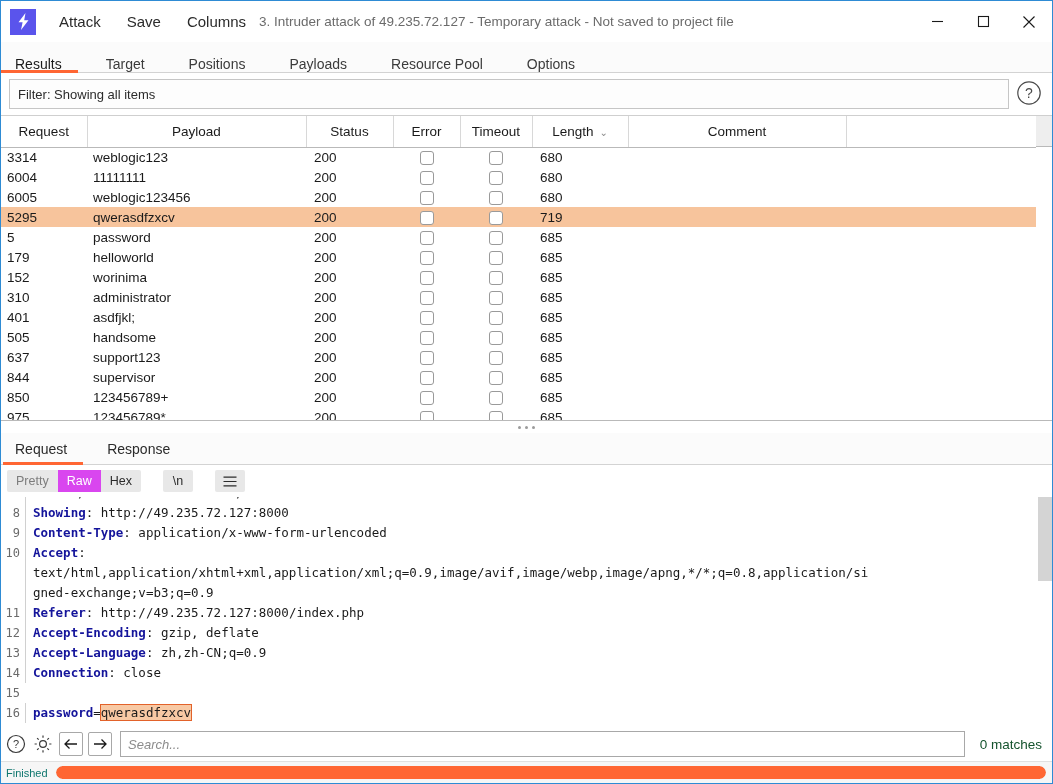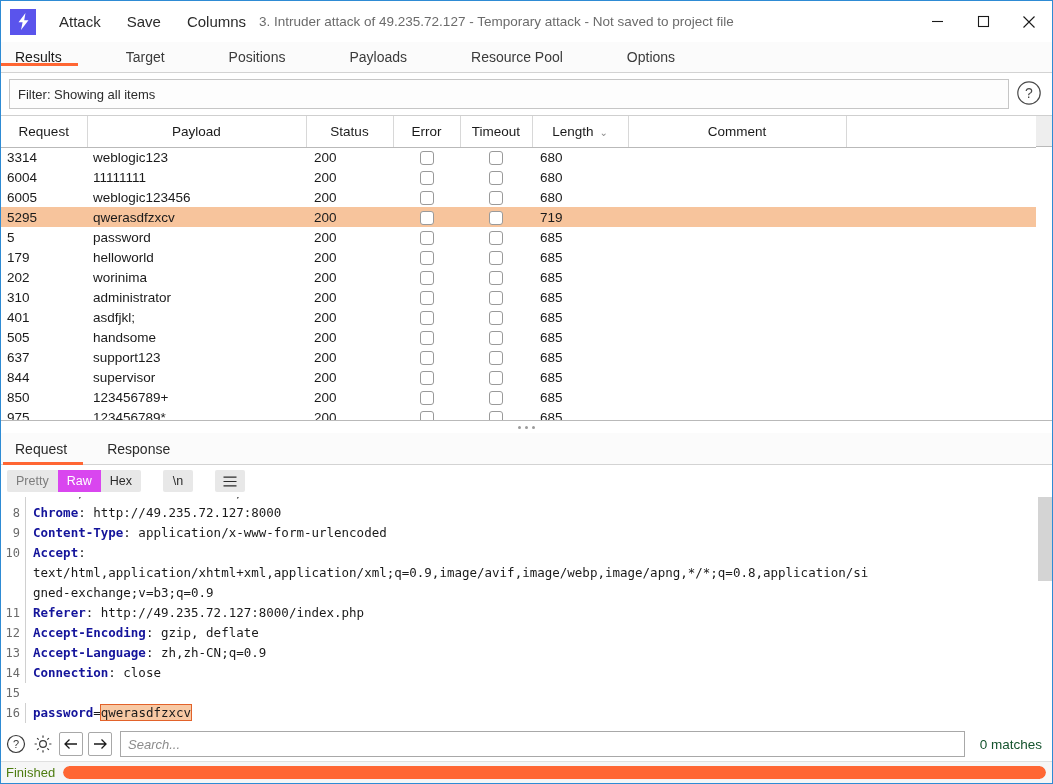--- a/index.html
+++ b/index.html
@@ -53,25 +53,24 @@
   .winbtn {
     width: 46px; height: 41px;
     display: flex; align-items: center; justify-content: center;
     cursor: default;
   }
   .winbtn svg { display: block; }
 
   
   .tabstrip {
     height: 31px; min-height: 31px;
-    display: flex; align-items: center;
+    display: flex; align-items: flex-end;
     background: #fbfbfb;
     border-bottom: 1px solid #d3d3d3;
     position: relative;
-    gap: 20px;
   }
   .tab {
     display: flex; align-items: center;
     padding: 0 22px;
     font-size: 14px; color: #3b3b3b;
     cursor: default;
     position: relative;
     white-space: nowrap;
   }
   .tab.active { color: #1a1a1a; }
@@ -325,21 +324,21 @@
 
   
   .statusbar {
     height: 22px; min-height: 22px;
     display: flex; align-items: center;
     background: #f6f6f6;
     border-top: 1px solid #e0e0e0;
     padding-left: 5px;
   }
   .status-label {
-    font-size: 13px; color: #4d7c0f;
+    font-size: 11px; color: #0f766e;
     margin-right: 8px; white-space: nowrap;
   }
   .progress-track {
     flex: 1 1 auto; height: 13px;
     border-radius: 7px;
     background: #e3e3e3;
     overflow: hidden;
     margin-right: 6px;
   }
   .progress-fill {
@@ -480,21 +479,21 @@
             <td>179</td>
             <td>helloworld</td>
             <td class="center">200</td>
             <td class="cb"><span class="chk"></span></td>
             <td class="cb"><span class="chk"></span></td>
             <td class="center">685</td>
             <td></td>
             <td></td>
           </tr>
           <tr class="">
-            <td>202</td>
+            <td>152</td>
             <td>worinima</td>
             <td class="center">200</td>
             <td class="cb"><span class="chk"></span></td>
             <td class="cb"><span class="chk"></span></td>
             <td class="center">685</td>
             <td></td>
             <td></td>
           </tr>
           <tr class="">
             <td>310</td>
@@ -598,21 +597,21 @@
   </div>
 
   <div class="editor">
     <div class="edinner">
         <div class="ln">
           <div class="gutter"></div>
           <div class="codecell"><span>Chrome/96.0.4664.110 Safari/537.36</span></div>
         </div>
         <div class="ln">
           <div class="gutter">8</div>
-          <div class="codecell"><span class="hdr">Chrome</span><span>: http://49.235.72.127:8000</span></div>
+          <div class="codecell"><span class="hdr">Showing</span><span>: http://49.235.72.127:8000</span></div>
         </div>
         <div class="ln">
           <div class="gutter">9</div>
           <div class="codecell"><span class="hdr">Content-Type</span><span>: application/x-www-form-urlencoded</span></div>
         </div>
         <div class="ln">
           <div class="gutter">10</div>
           <div class="codecell"><span class="hdr">Accept</span><span>:</span></div>
         </div>
         <div class="ln">

